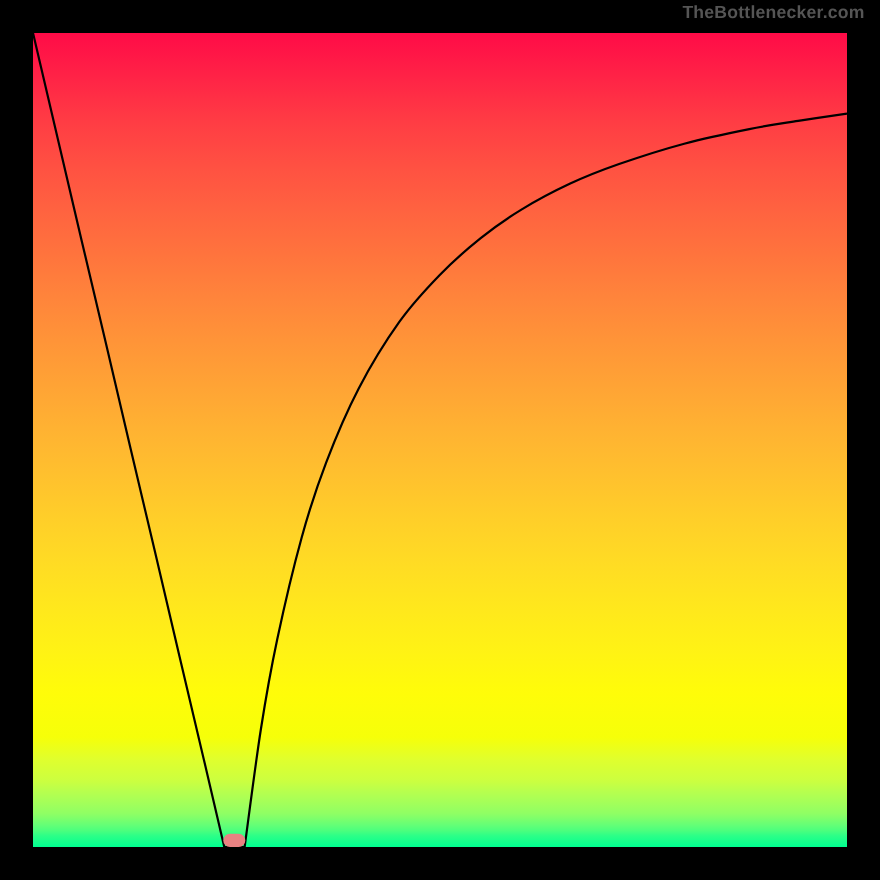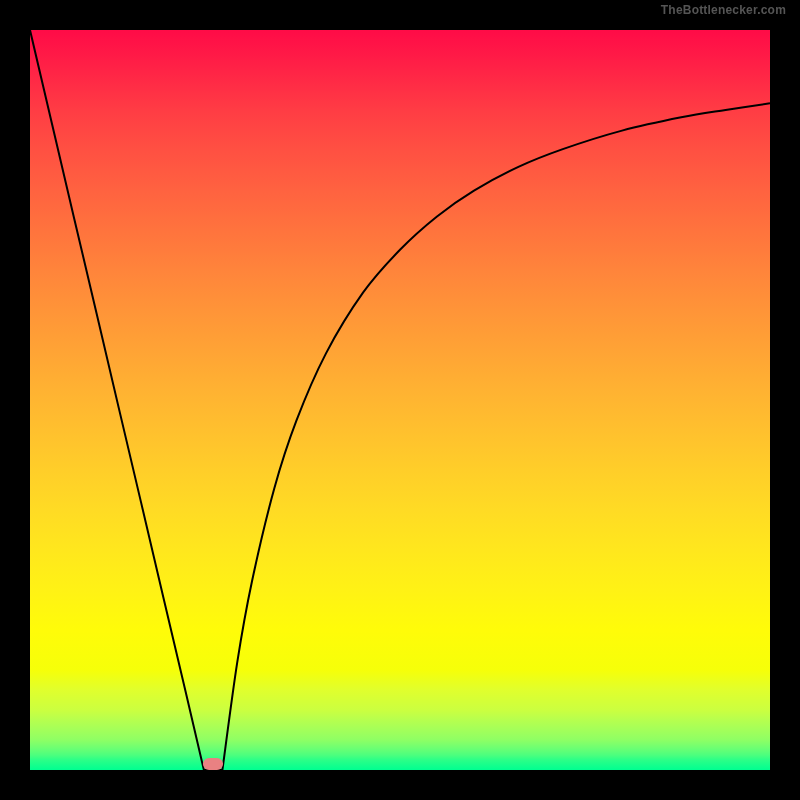--- a/index.html
+++ b/index.html
@@ -15,21 +15,21 @@
     position: relative;
     width: 800px;
     height: 800px;
     background: #000;
   }
   .watermark {
     position: absolute;
     top: 3px;
     right: 14px;
     color: #555;
-    font-size: 12px;
+    font-size: 16px;
     font-weight: 600;
     letter-spacing: 0.2px;
     z-index: 10;
     pointer-events: none;
   }
   .plot {
     position: absolute;
     left: 30px;
     top: 30px;
     width: 740px;

